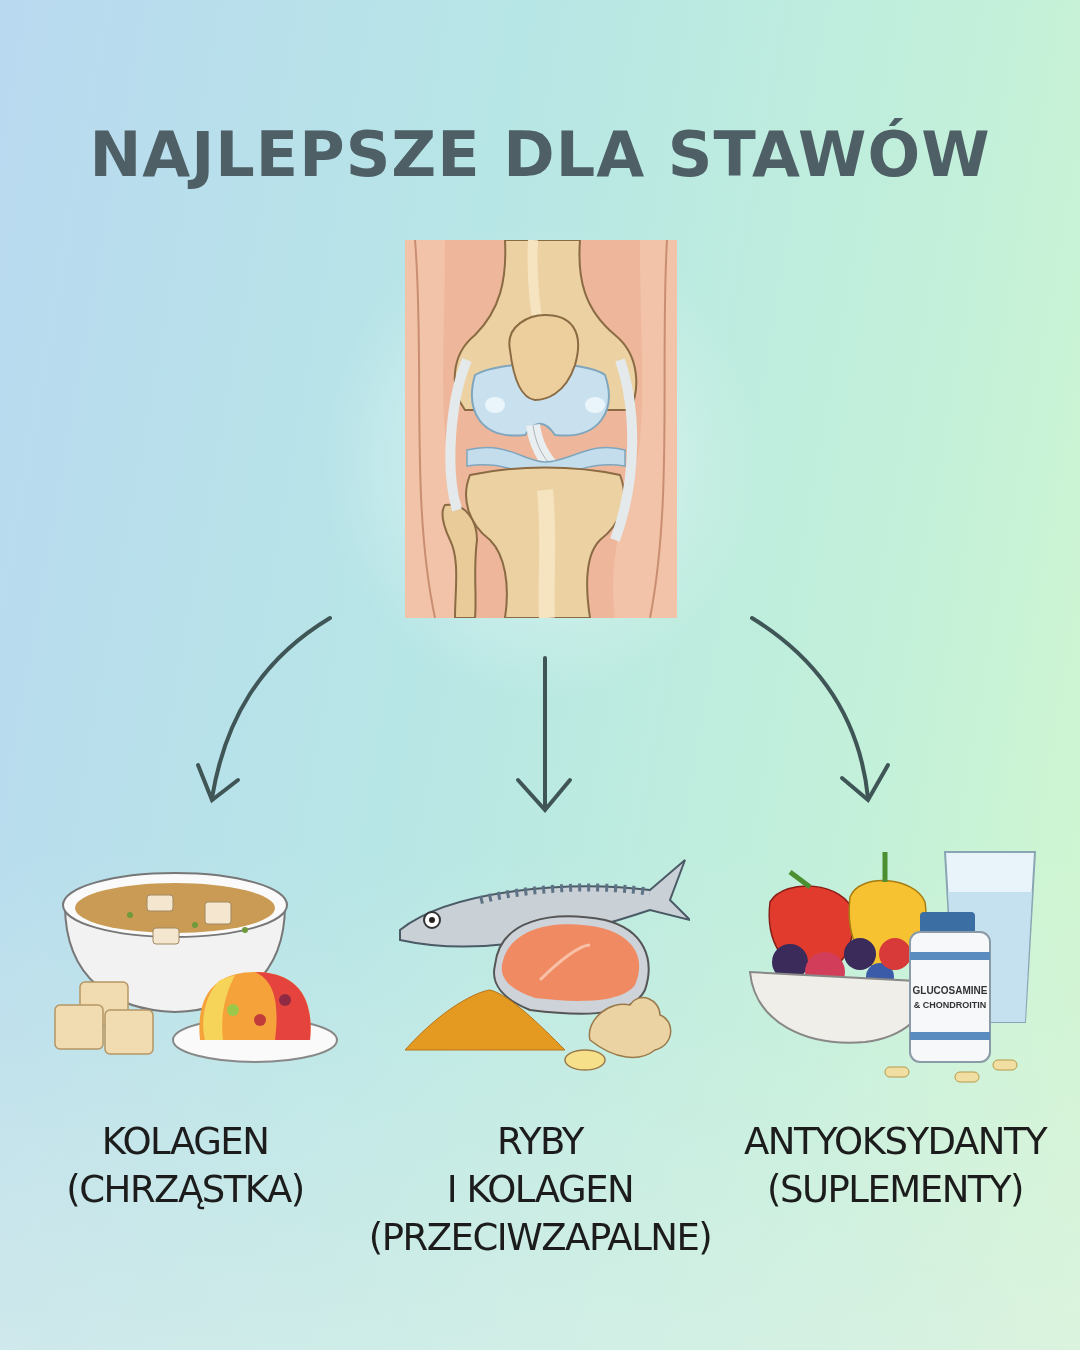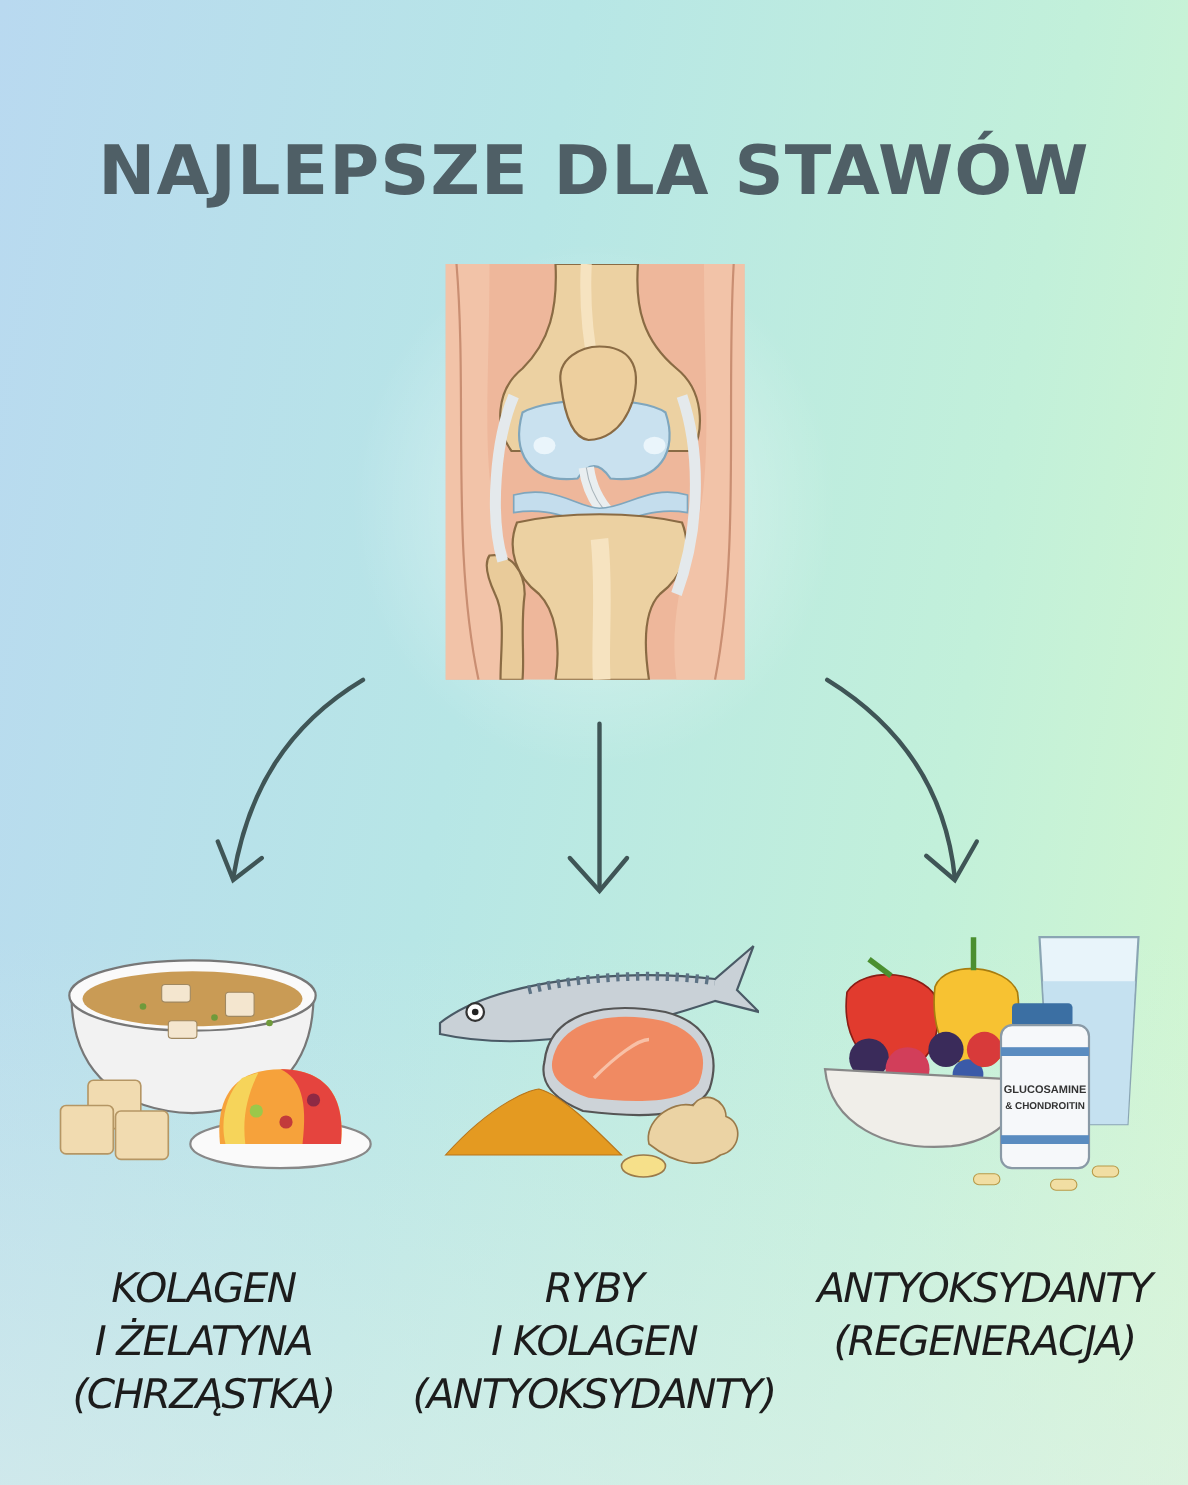--- a/index.html
+++ b/index.html
@@ -18,23 +18,23 @@
   }
   .title {
     position:absolute; top:118px; left:0; width:1080px; text-align:center;
     font-size:62px; font-weight:bold; color:#4f5f66; letter-spacing:1px;
     font-family: "DejaVu Sans", sans-serif;
   }
   .knee { position:absolute; left:405px; top:240px; width:272px; height:378px; }
   .arrows { position:absolute; left:0; top:600px; width:1080px; height:230px; }
   .food { position:absolute; }
   .label {
-    position:absolute; top:1148px; text-align:center; color:#1c1c1c;
+    position:absolute; top:1118px; text-align:center; color:#1c1c1c;
     font-family: "DejaVu Sans", sans-serif; font-size:37px; line-height:48px;
-    letter-spacing:-1.5px; white-space:nowrap;font-style:italic;
+    letter-spacing:-1.5px; white-space:nowrap;
   }
   .label div { display:block; }
 </style>
 </head>
 <body>
 
 <div class="bg-bottom"></div>
 <div class="glow"></div>
 
 <div class="title">NAJLEPSZE DLA STAWÓW</div>
@@ -156,24 +156,23 @@
     <text x="205" y="152" text-anchor="middle" font-family="Liberation Sans, sans-serif" font-size="10" font-weight="bold" fill="#333">GLUCOSAMINE</text>
     <text x="205" y="166" text-anchor="middle" font-family="Liberation Sans, sans-serif" font-size="9" font-weight="bold" fill="#333">&amp; CHONDROITIN</text>
     <rect x="140" y="225" width="24" height="10" rx="5" fill="#f1dea3" stroke="#b89a48"></rect>
     <rect x="210" y="230" width="24" height="10" rx="5" fill="#f1dea3" stroke="#b89a48"></rect>
     <rect x="248" y="218" width="24" height="10" rx="5" fill="#f1dea3" stroke="#b89a48"></rect>
   </g>
 </svg>
 
 <div class="label" style="left:40px; width:290px;">
   <div>KOLAGEN</div>
-  <div>I ŻELATYNA</div>
   <div>(CHRZĄSTKA)</div>
 </div>
 <div class="label" style="left:348px; width:384px;">
   <div>RYBY</div>
   <div>I KOLAGEN</div>
-  <div>(ANTYOKSYDANTY)</div>
+  <div>(PRZECIWZAPALNE)</div>
 </div>
 <div class="label" style="left:710px; width:370px;">
   <div>ANTYOKSYDANTY</div>
-  <div>(REGENERACJA)</div>
+  <div>(SUPLEMENTY)</div>
 </div>
 
 </body></html>

